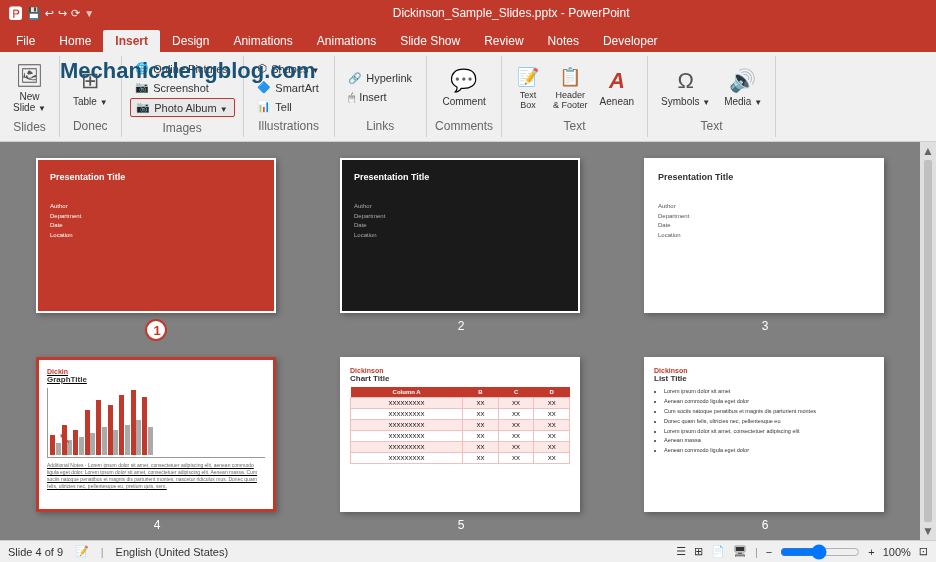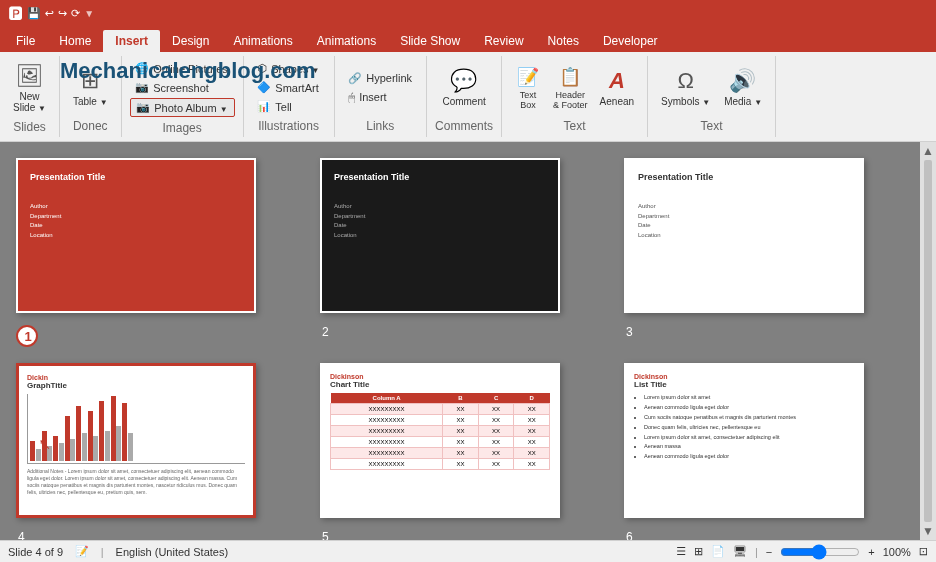--- a/index.html
+++ b/index.html
@@ -126,22 +126,22 @@
       padding: 16px;
       display: grid;
       grid-template-columns: repeat(3, 1fr);
       gap: 16px 24px;
       align-content: start;
     }
 
     .slide-thumb-container {
       display: flex;
       flex-direction: column;
-      align-items: flex-start;
-      gap: 12px;
+      align-items: center;
+      gap: 6px;
     }
 
     .slide-thumb {
       width: 240px;
       height: 155px;
       background: white;
       border: 2px solid transparent;
       cursor: pointer;
       position: relative;
       box-shadow: 2px 2px 6px rgba(0,0,0,0.3);
@@ -198,21 +198,21 @@
 
     .slide-dark-bg { background: #1a1a1a; width: 100%; height: 100%; padding: 12px; }
     .slide-dark-bg .title { color: white; font-size: 9px; font-weight: bold; margin-bottom: 20px; }
     .slide-dark-bg .meta { color: #aaa; font-size: 6px; line-height: 1.6; }
 
     .slide-white-bg { background: white; width: 100%; height: 100%; padding: 12px; }
     .slide-white-bg .title { color: #333; font-size: 9px; font-weight: bold; margin-bottom: 20px; }
     .slide-white-bg .meta { color: #555; font-size: 6px; line-height: 1.6; }
 
     
-    .chart-slide { background: white; width: 100%; height: 100%; padding: 8px; }
+    .chart-slide { background: white; width: 100%; height: 100%; padding: 8px; text-decoration: underline; }
     .chart-slide .brand { color: #c0392b; font-size: 7px; font-weight: bold; }
     .chart-slide .chart-title { color: #333; font-size: 8px; font-weight: bold; margin-bottom: 4px; }
 
     
     .table-slide { background: white; padding: 8px; }
     .slide-table { width: 100%; border-collapse: collapse; font-size: 6px; margin-top: 4px; }
     .slide-table th { background: #c0392b; color: white; padding: 2px; text-align: center; }
     .slide-table td { padding: 2px; text-align: center; border: 1px solid #f0c0c0; }
     .slide-table tr:nth-child(even) td { background: #fde8e8; }
 
@@ -234,20 +234,21 @@
   <div class="title-bar-left">
     <div class="qat">
       <span style="font-size:16px;">🅿</span>
       <button class="qat-btn">💾</button>
       <button class="qat-btn">↩</button>
       <button class="qat-btn">↪</button>
       <button class="qat-btn">⟳</button>
       <span style="font-size:10px;color:rgba(255,255,255,0.7);">▼</span>
     </div>
   </div>
+  <div class="title-bar-center">Dickinson_Sample_Slides.pptx - PowerPoint</div>
 </div>
 
 <div class="ribbon-tabs">
   <div class="ribbon-tab">File</div>
   <div class="ribbon-tab">Home</div>
   <div class="ribbon-tab active">Insert</div>
   <div class="ribbon-tab">Design</div>
   <div class="ribbon-tab">Animations</div>
   <div class="ribbon-tab">Animations</div>
   <div class="ribbon-tab">Slide Show</div>

